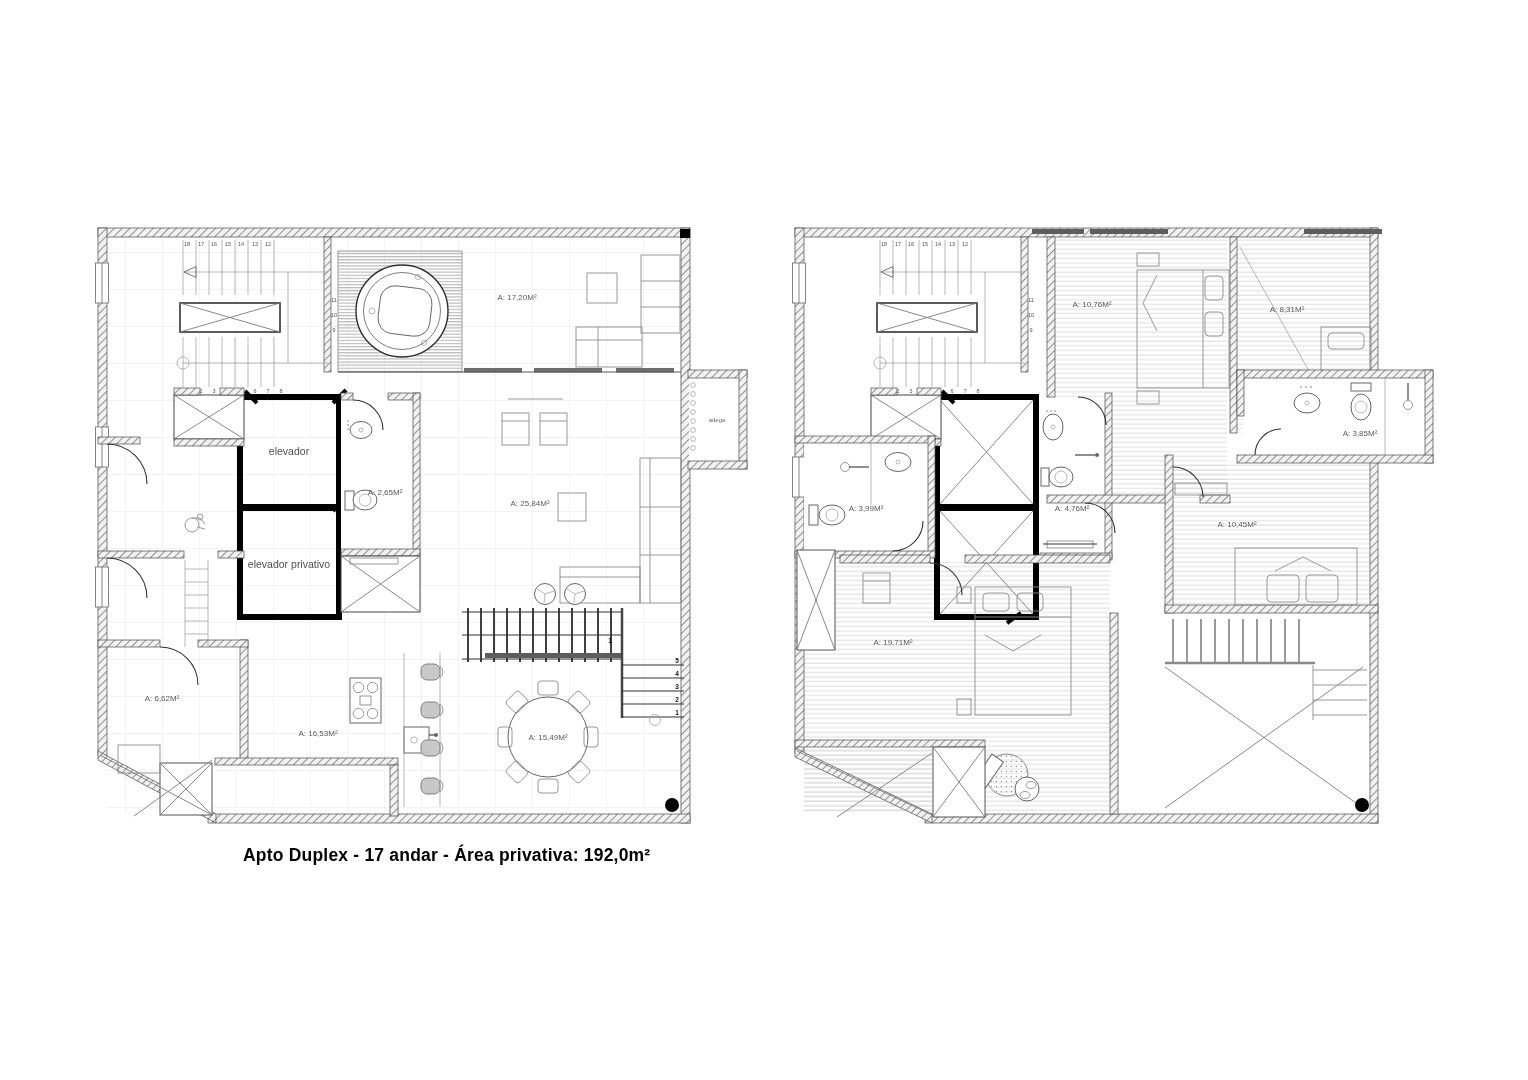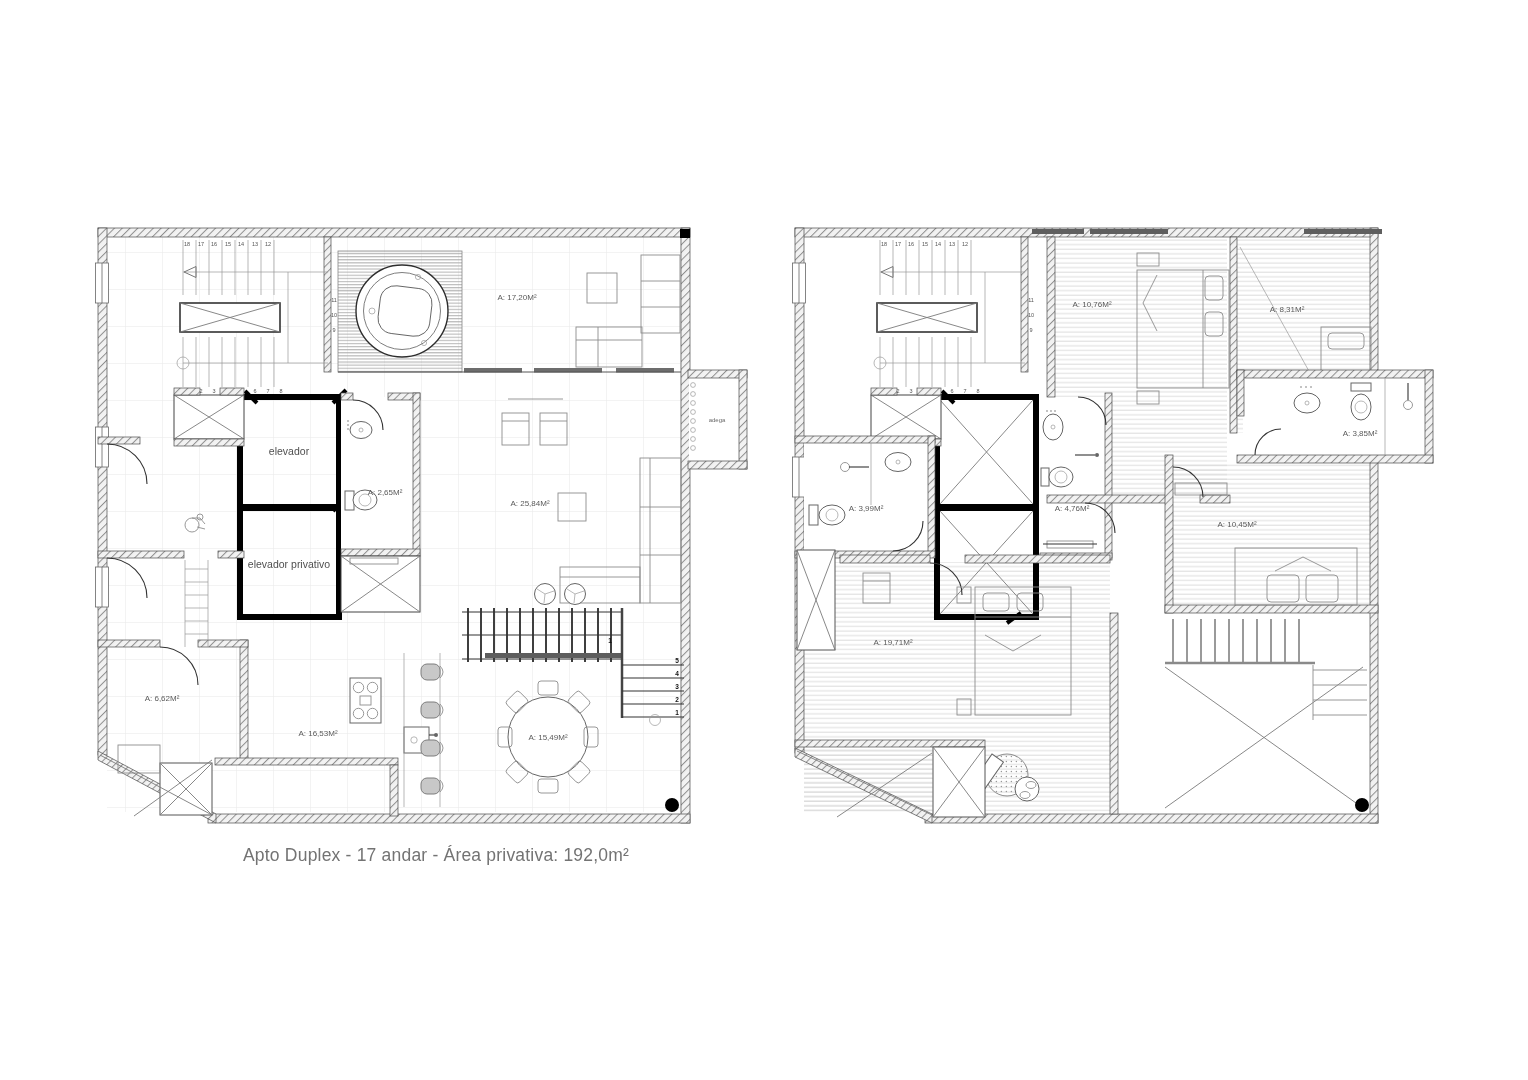--- a/index.html
+++ b/index.html
@@ -1,21 +1,21 @@
 <!DOCTYPE html>
 <html><head>
 <meta charset="utf-8">
 <style>
   html,body{margin:0;padding:0;background:#ffffff;}
   #stage{position:relative;width:1528px;height:1080px;background:#fff;overflow:hidden;
          font-family:"Liberation Sans",sans-serif;}
   svg{position:absolute;overflow:visible;}
   #plan-lower{left:88px;top:215px;}
   #plan-upper{left:785px;top:215px;}
-  .caption{position:absolute;left:243px;top:845px;font-size:17.5px;font-weight:normal;color:#737373;
+  .caption{position:absolute;left:243px;top:845px;font-size:17.5px;font-weight:bold;color:#000000;
            letter-spacing:.2px;}
   text{font-family:"Liberation Sans",sans-serif;}
   .lbl{font-size:8px;fill:#5a5a5a;text-anchor:middle;}
   .room{font-size:10.5px;fill:#4f4f4f;text-anchor:middle;}
   .tiny{font-size:6px;fill:#6a6a6a;text-anchor:middle;}
   .num{font-size:5.5px;fill:#555;text-anchor:middle;}
   .numb{font-size:6.5px;font-weight:bold;fill:#111;text-anchor:middle;}
   .wall{fill:url(#wallHatch);stroke:#4a4a4a;stroke-width:.7;}
   .coreW{fill:none;stroke:#000;stroke-width:6;}
   .furn{fill:none;stroke:#8d8d8d;stroke-width:.9;}

